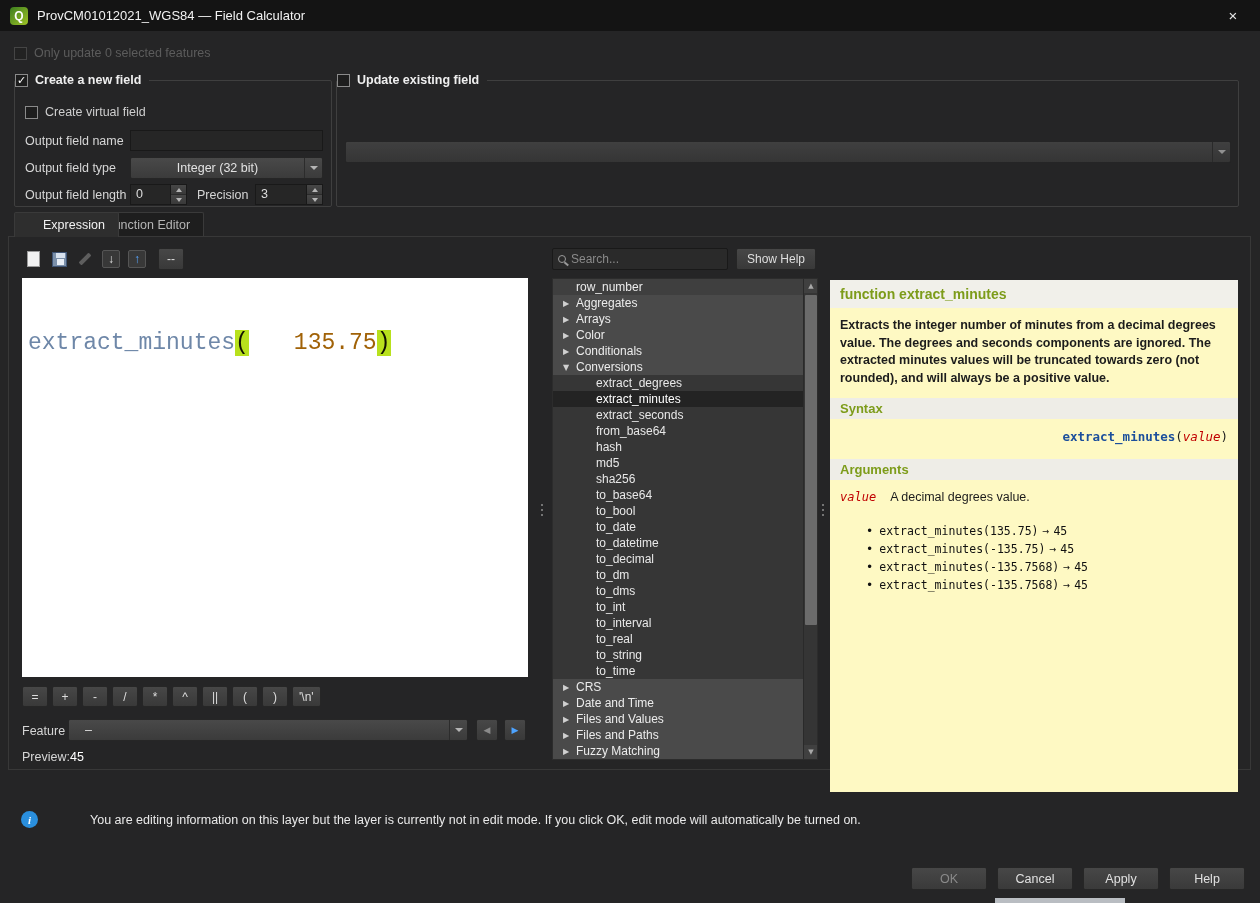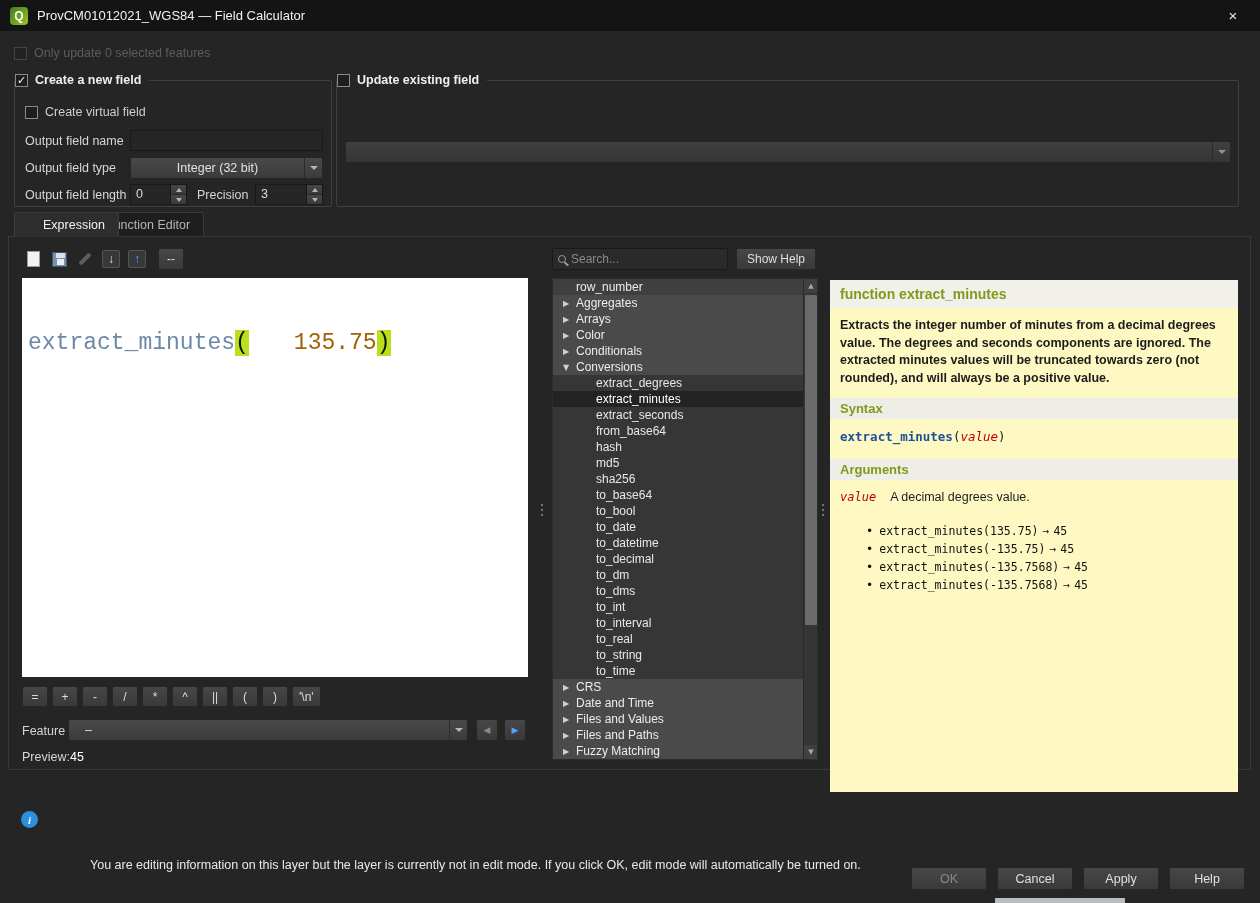--- a/index.html
+++ b/index.html
@@ -117,21 +117,21 @@
   .sbtn { position:absolute; left:0; width:14px; height:14px; background:#404040; display:flex;
     align-items:center; justify-content:center; font-size:7px; color:#a8a8a8;
     font-family:"DejaVu Sans",sans-serif; cursor:pointer; }
   .sthumb { position:absolute; left:1px; width:12px; background:#6b6b6b; border-radius:1px; cursor:grab; }
 
   
   .help { position:absolute; background:#fef9c3; color:#1c1c1c; overflow:hidden;margin-top:32px; }
   .htitle { background:#f1f0ea; padding:6px 10px; font-weight:bold; font-size:14px; color:#7d9c1a; }
   .hdesc { padding:9px 10px 6px 10px; line-height:1.4; font-size:12.5px;font-weight:bold; }
   .hband { background:#eeede7; padding:3px 10px; font-weight:bold; font-size:13px; color:#7d9c1a; margin-top:5px; }
-  .hsyntax { padding:10px 10px; font-family:"DejaVu Sans Mono",monospace; font-size:12.5px; }
+  .hsyntax { padding:10px 10px; font-family:"DejaVu Sans Mono",monospace; font-size:12.5px;text-align:right; }
   .syn-fn { color:#1c4f9c; font-weight:bold; }
   .syn-val { color:#c00000; font-style:italic; }
   .hargs { padding:10px 10px; font-size:12.5px; display:flex; gap:14px; align-items:baseline; }
   .argname { color:#c00000; font-style:italic; font-family:"DejaVu Sans Mono",monospace; font-size:12px; }
   .hexamples { padding:10px 10px 10px 36px; }
   .exline { display:flex; align-items:baseline; gap:4px; margin-bottom:4px;
     font-family:"DejaVu Sans Mono",monospace; font-size:11.5px; color:#111; }
   .exline .bullet { font-size:12px; margin-right:2px; }
 
   
@@ -459,21 +459,21 @@
       <span>extract_minutes(-135.7568)</span>
       <span>→</span>
       <span>45</span>
     </div>
   </div>
 </div>
 
 <div class="infoic" style="left:21px; top:811px;">
   <span>i</span>
 </div>
-<span class="lbl" style="left:90px; top:858px; color:#e9e9e9;">You are editing information on this layer but the layer is currently not in edit mode. If you click OK, edit mode will automatically be turned on.</span>
+<span class="lbl" style="left:90px; top:813px; color:#e9e9e9;">You are editing information on this layer but the layer is currently not in edit mode. If you click OK, edit mode will automatically be turned on.</span>
 
 <div class="btn disabled" style="left:911px; top:867px;">
   <span>OK</span>
 </div>
 <div class="btn" style="left:997px; top:867px;">
   <span>Cancel</span>
 </div>
 <div class="btn" style="left:1083px; top:867px;">
   <span>Apply</span>
 </div>

